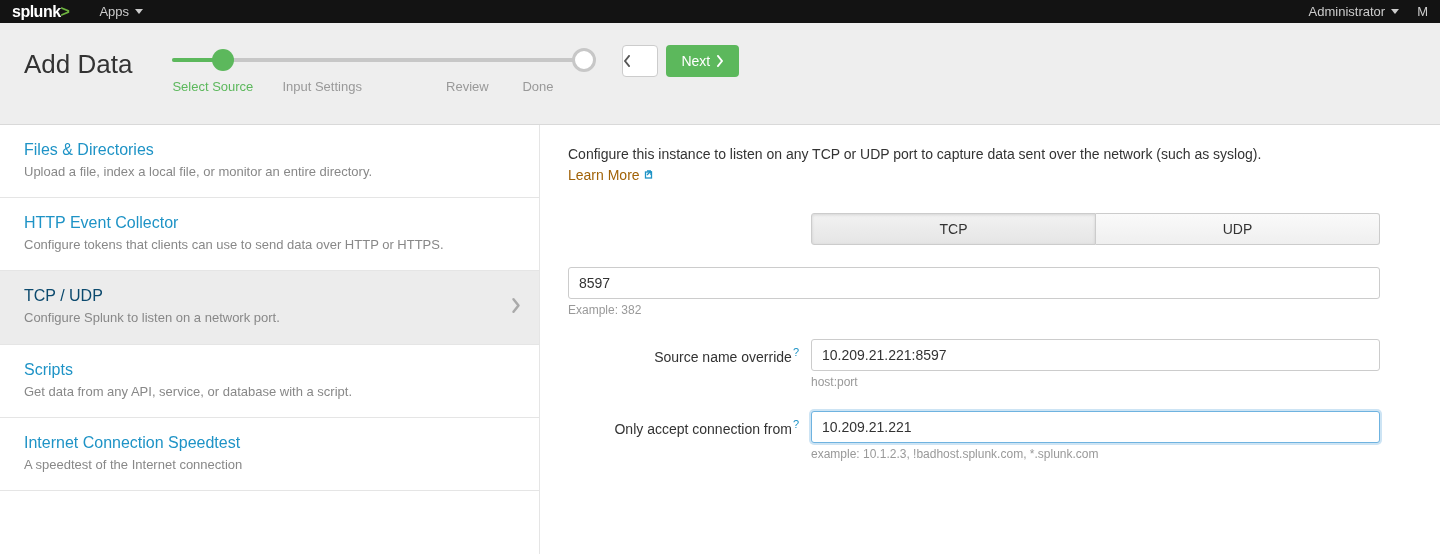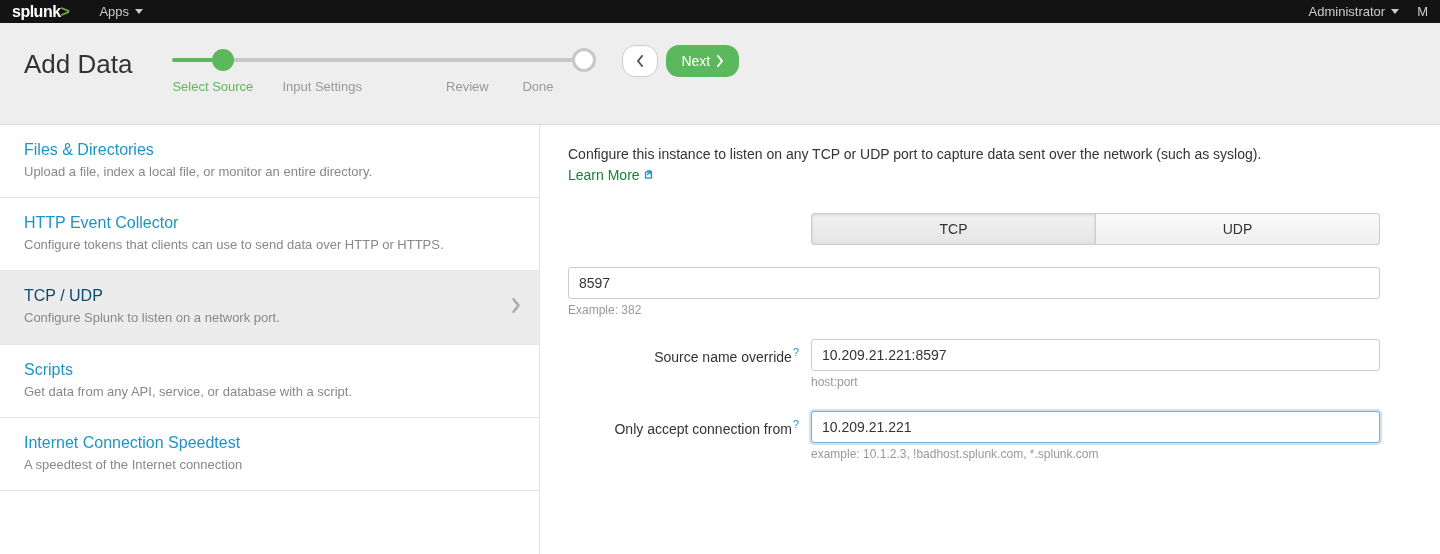--- a/index.html
+++ b/index.html
@@ -24,38 +24,38 @@
 .wizard-dot { position: absolute; top: 2px; width: 18px; height: 18px; border-radius: 50%; background: #c7c7c7; }
 .wizard-dot.active { background: #5cb85c; top: 0; width: 22px; height: 22px; }
 .wizard-dot.last { background: #fff; border: 3px solid #c7c7c7; top: -1px; width: 24px; height: 24px; }
 .wizard-labels { display: flex; margin-top: 8px; font-size: 13px; color: #999; }
 .wizard-labels span { display: inline-block; text-align: center; }
 .wizard-labels .step0 { width: 110px; text-align: left; color: #5cb85c; }
 .wizard-labels .step1 { width: 130px; text-align: left; }
 .wizard-labels .step2 { width: 110px; text-align: center; }
 .wizard-labels .step3 { width: 60px; text-align: left; }
 .header-buttons { display: flex; gap: 8px; margin-left: 30px; margin-top: 4px; }
-.btn { display: inline-flex; align-items: center; justify-content: center; height: 32px; padding: 0 14px; border-radius: 13px; font-size: 14px; cursor: pointer; border: 1px solid transparent; }
+.btn { display: inline-flex; align-items: center; height: 32px; padding: 0 14px; border-radius: 4px; font-size: 14px; cursor: pointer; border: 1px solid transparent; }
 .btn-back { background: #fff; border: 1px solid #ccc; color: #555; width: 36px; padding: 0; }
 .btn-next { background: #5cb85c; color: #fff; font-weight: 500; }
 .btn svg { width: 8px; height: 12px; }
 
 
 .body { display: flex; background: #fff; min-height: 430px; }
 .sidebar { width: 540px; border-right: 1px solid #e5e5e5; }
 .side-item { padding: 16px 24px; border-bottom: 1px solid #e5e5e5; cursor: pointer; position: relative; }
 .side-item.selected { background: #ececec; }
 .side-item .title { color: #1e93c6; font-size: 16px; font-weight: 400; margin-bottom: 4px; }
 .side-item.selected .title { color: #0c4a6e; }
 .side-item .desc { color: #888; font-size: 13px; line-height: 1.4; }
 .side-item .chev { position: absolute; right: 18px; top: 50%; transform: translateY(-50%); color: #aaa; }
 
 .main { flex: 1; padding: 20px 60px 20px 28px; }
 .intro { color: #333; font-size: 14px; line-height: 1.4; }
-.learn-more { color: #15803d; text-decoration: none; display: inline-flex; align-items: center; margin-top: 2px; font-size: 14px; }
+.learn-more { color: #a16207; text-decoration: none; display: inline-flex; align-items: center; margin-top: 2px; font-size: 14px; }
 .ext-icon { margin-left: 4px; }
 
 .btn-group { display: flex; margin-top: 30px; margin-left: 243px; }
 .btn-group .seg { flex: 1; height: 32px; display: flex; align-items: center; justify-content: center; border: 1px solid #ccc; font-size: 14px; background: linear-gradient(#fafafa,#efefef); cursor: pointer; }
 .btn-group .seg:first-child { border-radius: 3px 0 0 3px; }
 .btn-group .seg:last-child { border-radius: 0 3px 3px 0; border-left: none; }
 .btn-group .seg.active { background: linear-gradient(#f2f2f2,#e5e5e5); box-shadow: inset 0 1px 3px rgba(0,0,0,0.12); }
 
 .form-row { display: flex; align-items: flex-start; margin-top: 22px; }
 .form-label { width: 243px; text-align: right; padding-right: 12px; padding-top: 7px; color: #333; font-size: 14px; }

